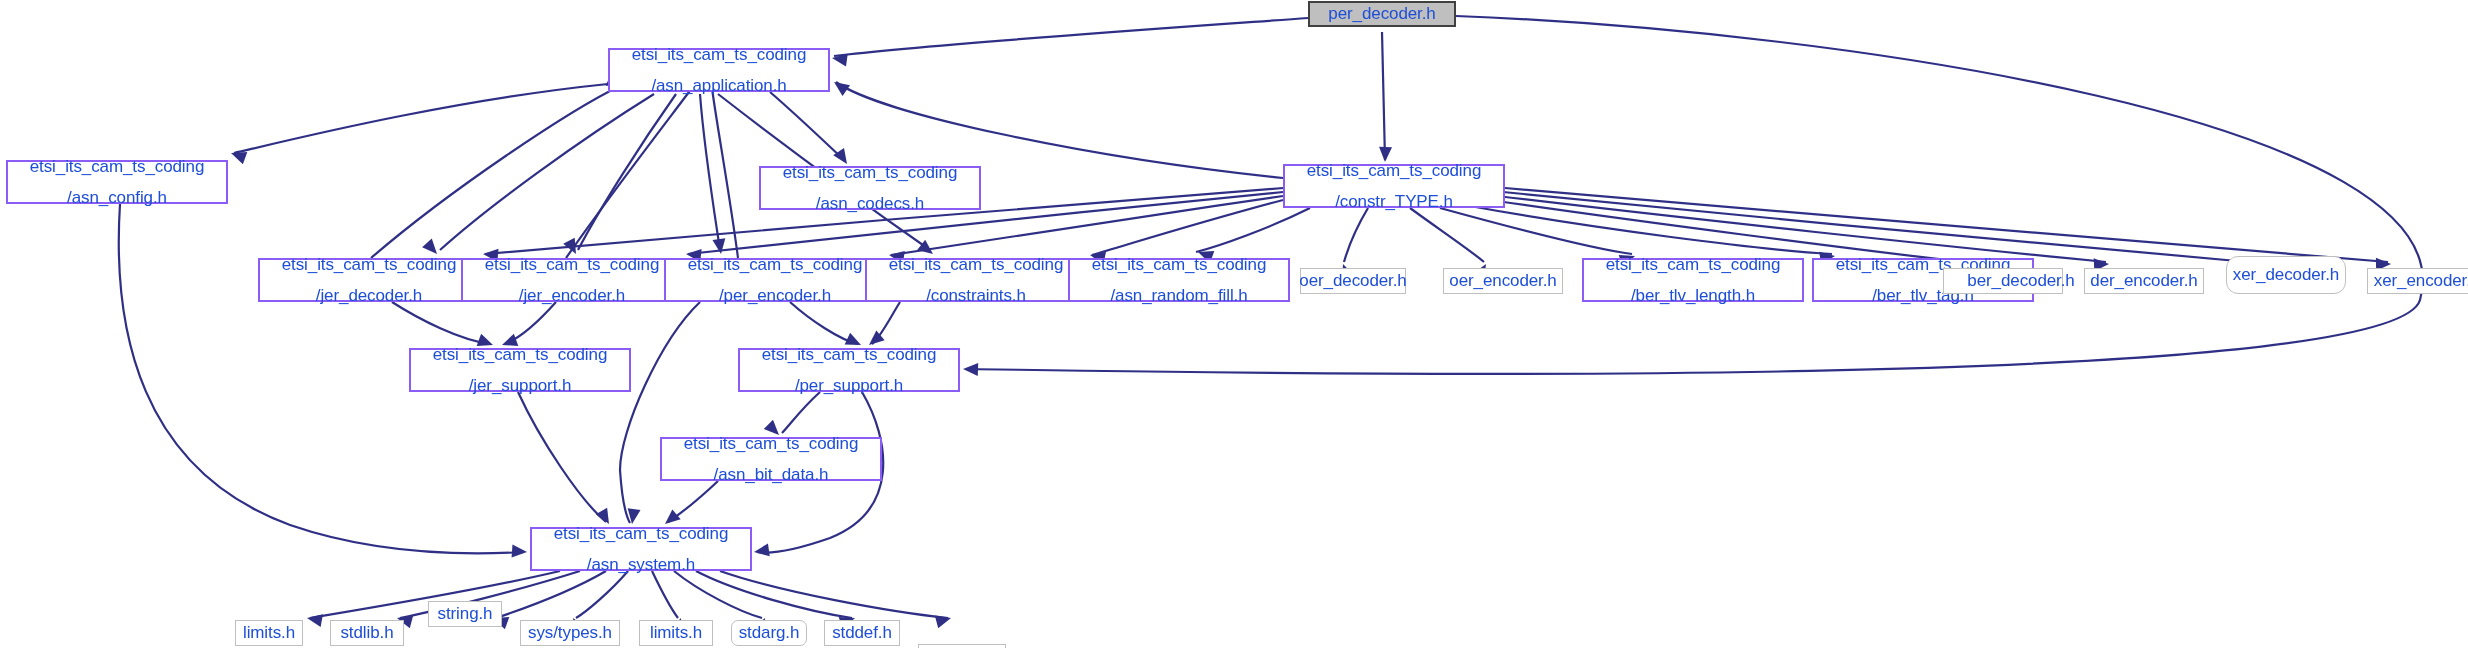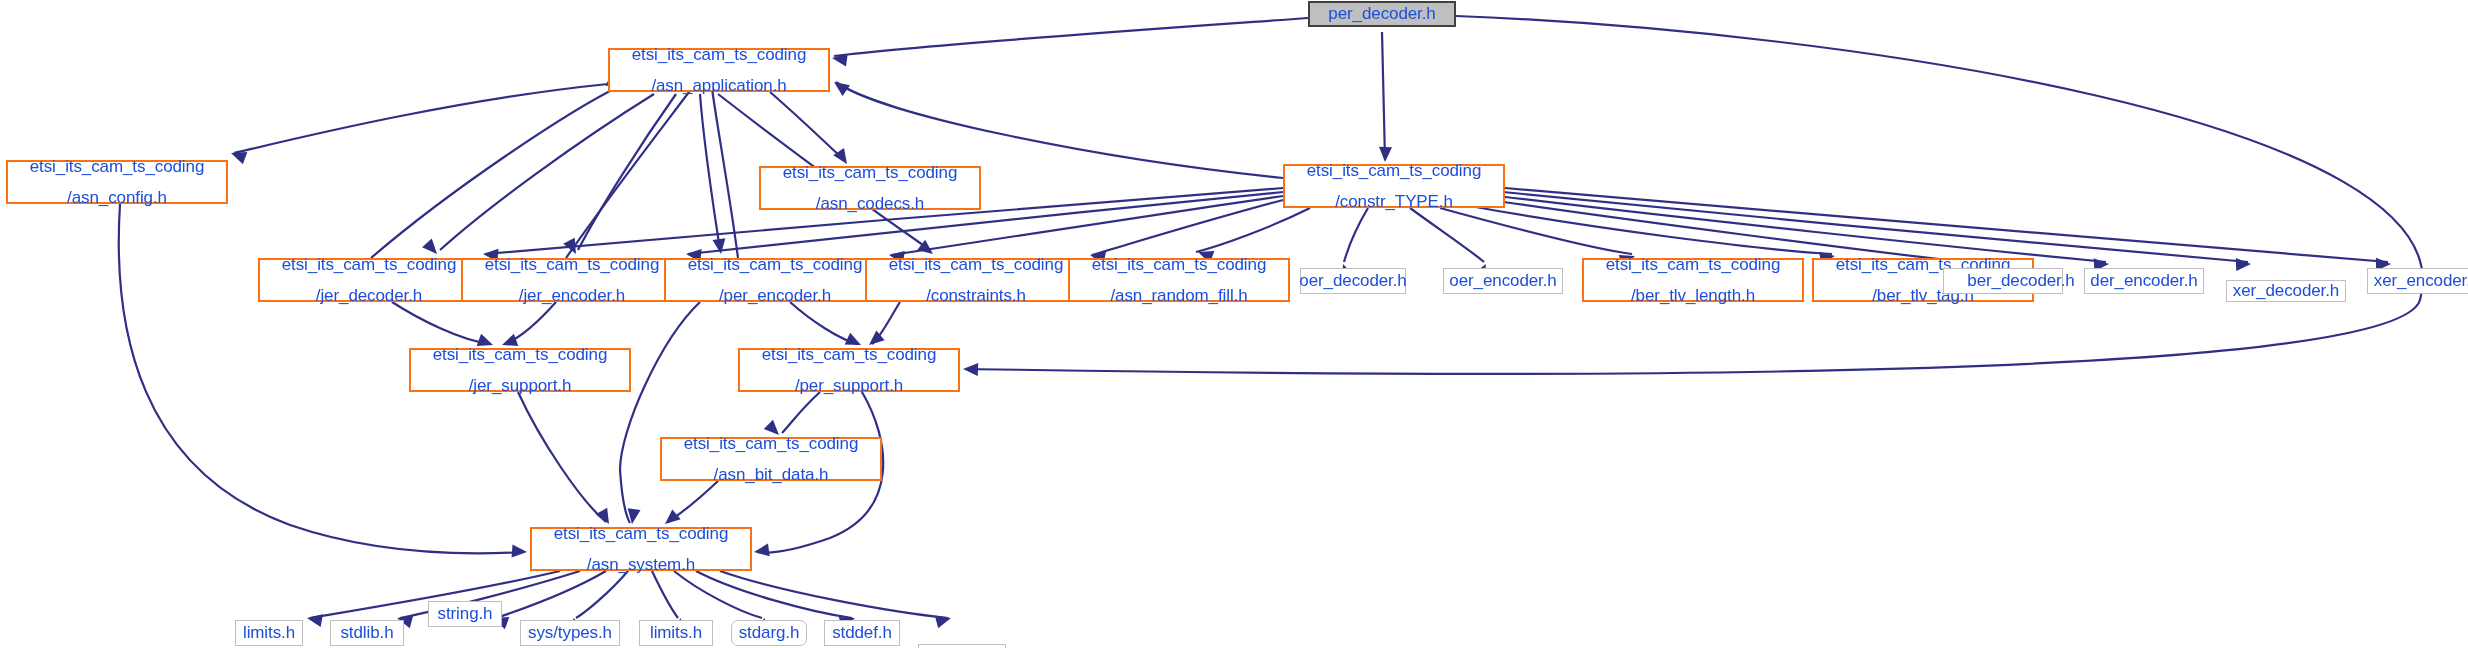--- a/index.html
+++ b/index.html
@@ -41,21 +41,21 @@
     text-align: center;
     background: #ffffff;
     border: 1.6px solid #bfbfbf;
     color: #1d4ed8;
     font-size: 17px;
     line-height: 1.12;
     white-space: nowrap;
     letter-spacing: -0.1px;
   }
   .node-box.strong {
-    border: 2px solid #f97316;
+    border: 2px solid #8b5cf6;
     gap: 12px;
   }
   .node-box.root {
     background: #bfbfbf;
     border: 2px solid #404040;
   }
   .node-line { display: block; }
 </style>
 </head>
 <body>
@@ -208,21 +208,21 @@
       <div class="node-box strong" style="left: 1812px; top: 258px; width: 222px; height: 44px;">
         <span class="node-line">etsi_its_cam_ts_coding</span>
         <span class="node-line">/ber_tlv_tag.h</span>
       </div>
       <div class="node-box weak" style="left: 1943px; top: 268px; width: 120px; height: 26px; padding-left: 36px;">
         <span class="node-line">ber_decoder.h</span>
       </div>
       <div class="node-box weak" style="left: 2084px; top: 268px; width: 120px; height: 26px;">
         <span class="node-line">der_encoder.h</span>
       </div>
-      <div class="node-box weak" style="left: 2226px; top: 280px; width: 120px; height: 22px;">
+      <div class="node-box weak" style="left: 2226px; top: 256px; width: 120px; height: 38px; border-radius: 12px;">
         <span class="node-line">xer_decoder.h</span>
       </div>
       <div class="node-box weak" style="left: 2367px; top: 268px; width: 120px; height: 26px;">
         <span class="node-line">xer_encoder.h</span>
       </div>
       <div class="node-box strong" style="left: 409px; top: 348px; width: 222px; height: 44px;">
         <span class="node-line">etsi_its_cam_ts_coding</span>
         <span class="node-line">/jer_support.h</span>
       </div>
       <div class="node-box strong" style="left: 738px; top: 348px; width: 222px; height: 44px;">

